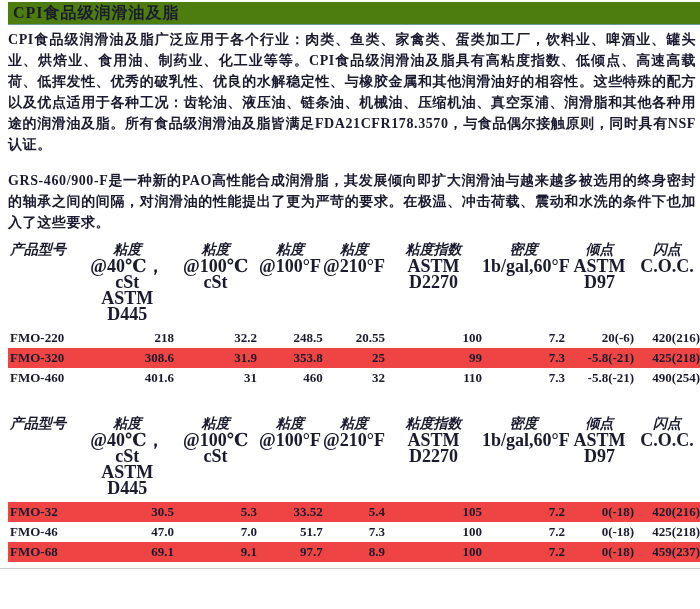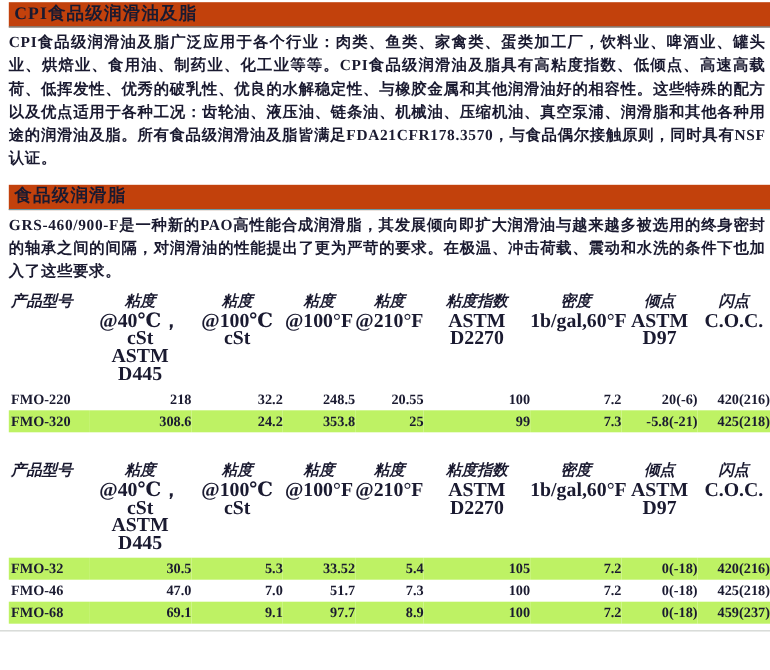--- a/index.html
+++ b/index.html
@@ -4,21 +4,21 @@
 <style>
   html,body{margin:0;padding:0;}
   body{
     width:700px;height:609px;overflow:hidden;background:#ffffff;
     font-family:"Liberation Serif","DejaVu Serif",serif;
     font-weight:bold;color:#1a1a30;
     -webkit-font-smoothing:antialiased;
   }
   .page{position:relative;width:700px;height:609px;}
   .section-bar{
-    margin:0 0 0 8px;background:#c2410c;height:22px;line-height:22px;
+    margin:0 0 0 8px;background:#4d7c0f;height:22px;line-height:22px;
     font-size:16px;padding-left:5px;letter-spacing:1px;
     border-bottom:1px solid #6b98a4;margin-top:2px;
   }
   .para{
     margin:4px 4px 0 8px;font-size:14px;line-height:21px;
     text-align:justify;letter-spacing:0.6px;
   }
   .para.indent{text-indent:2em;}
   .gap-md{height:11px;}
   .gap-lg{height:15px;}
@@ -29,36 +29,35 @@
   }
   table.spec-table th,table.spec-table td{
     padding:0;margin:0;font-weight:bold;text-align:center;vertical-align:top;
   }
   table.spec-table thead th{padding-top:2px;padding-bottom:6px;}
   table.spec-table .h1{font-size:14px;line-height:17px;font-style:italic;}
   table.spec-table .h2{font-size:18px;line-height:16px;}
   table.spec-table th.c0 .h1,
   table.spec-table td.c0{text-align:left;padding-left:2px;}
   table.spec-table tbody td{height:20px;line-height:20px;vertical-align:middle;text-align:right;}
-  tr.hl{background:#bef264;font-family:Liberation Serif, serif;}
+  tr.hl{background:#ef4444;font-family:Liberation Serif, serif;}
   .bottom-divider{
     margin-top:6px;border-top:1px solid #c9cdc9;width:700px;height:0;
   }
 </style>
 </head>
 <body>
 
 <div class="page">
 
   <div class="section-bar">CPI食品级润滑油及脂</div>
   <p class="para">CPI食品级润滑油及脂广泛应用于各个行业：肉类、鱼类、家禽类、蛋类加工厂，饮料业、啤酒业、罐头业、烘焙业、食用油、制药业、化工业等等。CPI食品级润滑油及脂具有高粘度指数、低倾点、高速高载荷、低挥发性、优秀的破乳性、优良的水解稳定性、与橡胶金属和其他润滑油好的相容性。这些特殊的配方以及优点适用于各种工况：齿轮油、液压油、链条油、机械油、压缩机油、真空泵浦、润滑脂和其他各种用途的润滑油及脂。所有食品级润滑油及脂皆满足FDA21CFR178.3570，与食品偶尔接触原则，同时具有NSF认证。</p>
 
   <div class="gap-md"></div>
 
-  <div class="section-bar">食品级润滑脂</div>
   <p class="para">GRS-460/900-F是一种新的PAO高性能合成润滑脂，其发展倾向即扩大润滑油与越来越多被选用的终身密封的轴承之间的间隔，对润滑油的性能提出了更为严苛的要求。在极温、冲击荷载、震动和水洗的条件下也加入了这些要求。</p>
 
   <table class="spec-table">
     <colgroup>
       <col style="width:10.5%">
         <col style="width:13.5%">
         <col style="width:12%">
       <col style="width:9.5%">
         <col style="width:9%">
         <col style="width:14%">
@@ -114,27 +113,38 @@
         <td>248.5</td>
         <td>20.55</td>
         <td>100</td>
         <td>7.2</td>
         <td>20(-6)</td>
         <td>420(216)</td>
       </tr>
       <tr class="hl">
         <td class="c0">FMO-320</td>
         <td>308.6</td>
-        <td>24.2</td>
+        <td>31.9</td>
         <td>353.8</td>
         <td>25</td>
         <td>99</td>
         <td>7.3</td>
         <td>-5.8(-21)</td>
         <td>425(218)</td>
+      </tr>
+      <tr>
+        <td class="c0">FMO-460</td>
+        <td>401.6</td>
+        <td>31</td>
+        <td>460</td>
+        <td>32</td>
+        <td>110</td>
+        <td>7.3</td>
+        <td>-5.8(-21)</td>
+        <td>490(254)</td>
       </tr>
     </tbody>
   </table>
 
   <div class="gap-lg"></div>
 
 
   <table class="spec-table" style="margin-top:10px;">
     <colgroup>
       <col style="width:10.5%">

